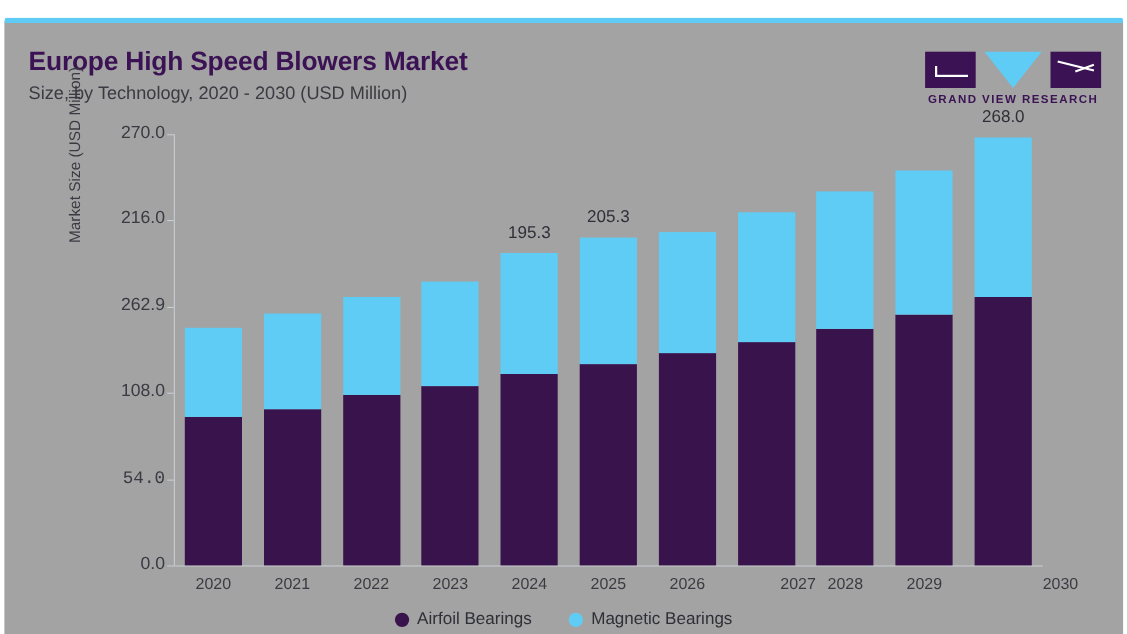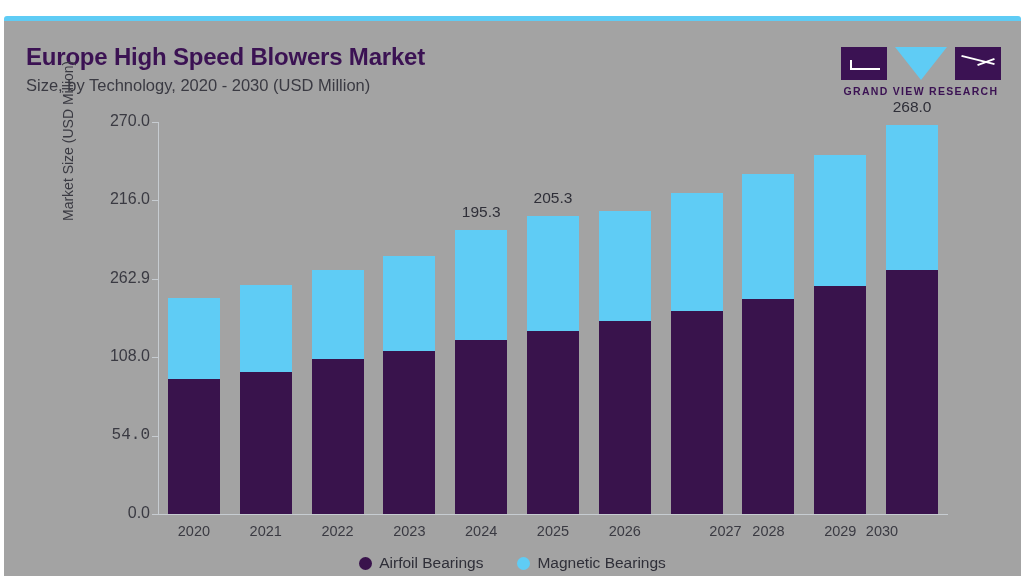--- a/index.html
+++ b/index.html
@@ -168,21 +168,21 @@
         <div class="xtick" style="left: 144.909px;">2020</div>
         <div class="xtick" style="left: 216.727px;">2021</div>
         <div class="xtick" style="left: 288.545px;">2022</div>
         <div class="xtick" style="left: 360.364px;">2023</div>
         <div class="xtick" style="left: 432.182px;">2024</div>
         <div class="xtick" style="left: 504px;">2025</div>
         <div class="xtick" style="left: 575.818px;">2026</div>
         <div class="xtick" style="left: 647.636px; text-align: right;">2027</div>
         <div class="xtick" style="left: 719.455px;">2028</div>
         <div class="xtick" style="left: 791.273px;">2029</div>
-        <div class="xtick" style="left: 833px;">2030</div>
+        <div class="xtick" style="left: 915px;">2030</div>
       </div>
   <div class="tickmark" style="top: 493px;"></div>
       <div class="tickmark" style="top: 414.6px;"></div>
       <div class="tickmark" style="top: 336.2px;"></div>
       <div class="tickmark" style="top: 257.8px;"></div>
       <div class="tickmark" style="top: 179.4px;"></div>
       <div class="tickmark" style="top: 101px;"></div>
       <div class="dlabel" style="left: 422.182px; top: 182.453px;">195.3</div>
       <div class="dlabel" style="left: 494px; top: 167.935px;">205.3</div>
       <div class="dlabel" style="left: 853.091px; top: 76.9037px;">268.0</div>

